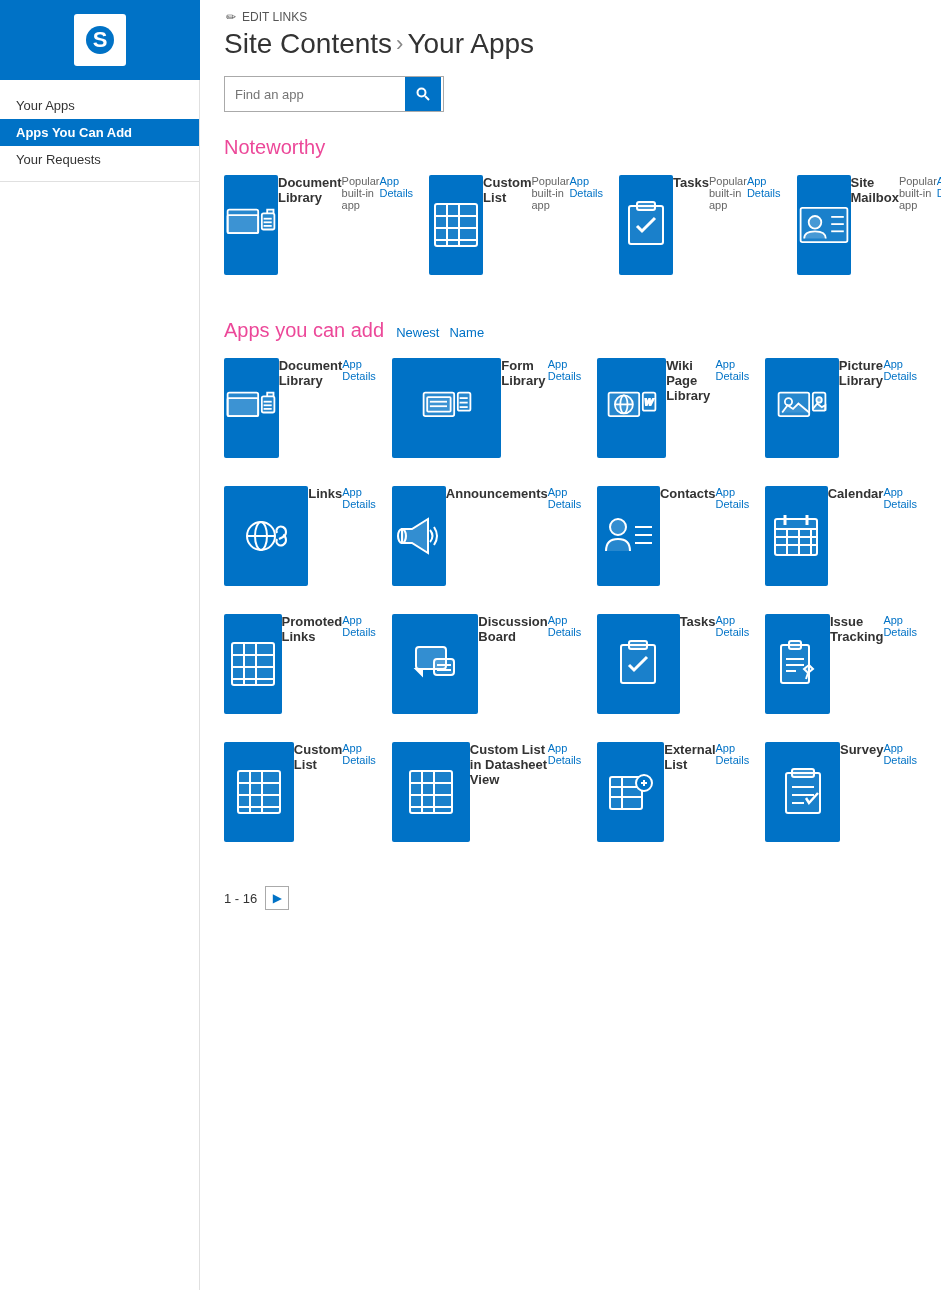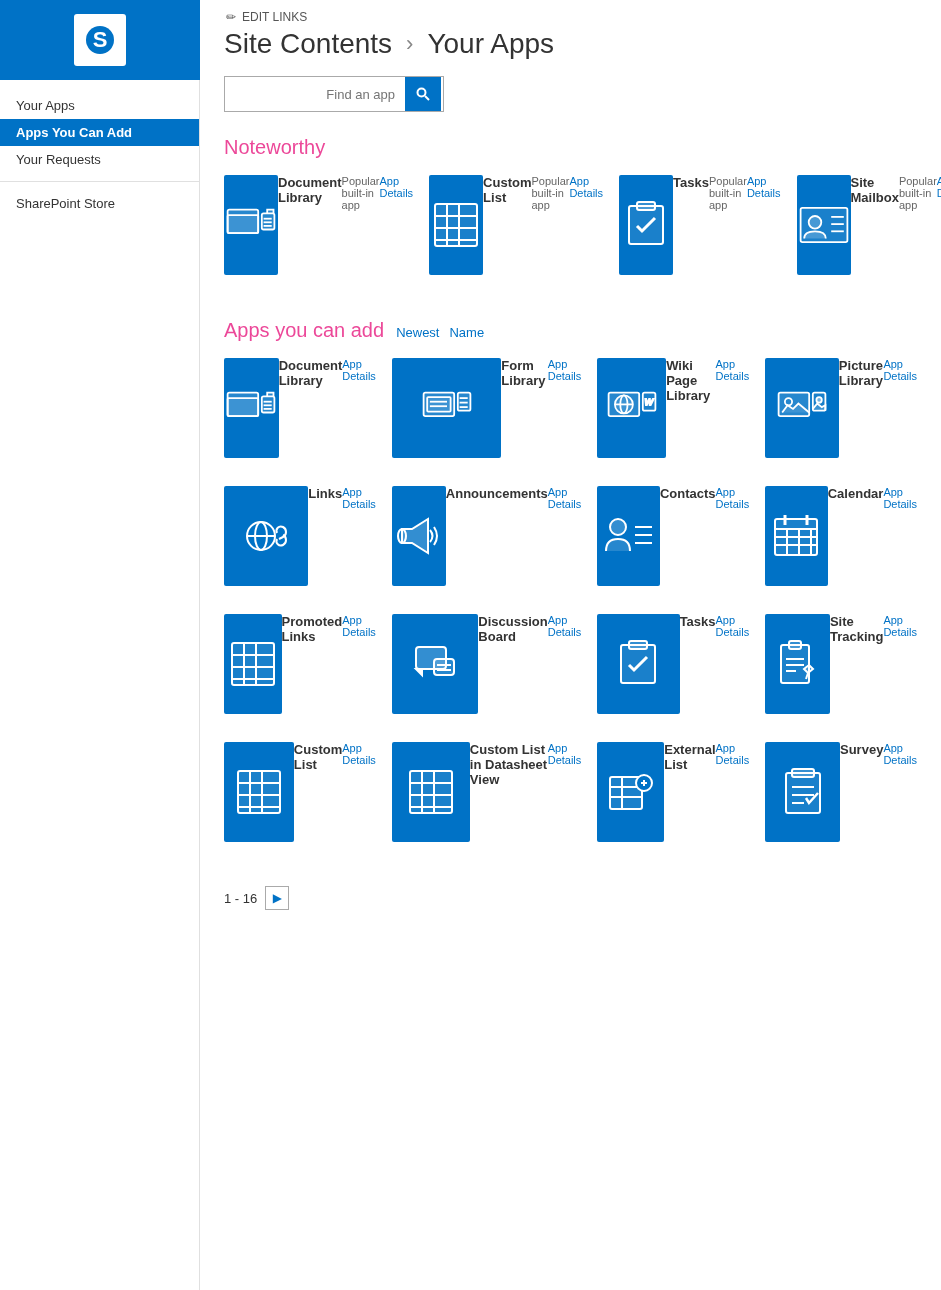--- a/index.html
+++ b/index.html
@@ -72,21 +72,20 @@
     .edit-links-bar .pencil-icon { font-size: 12px; color: #555; }
 
     
     .page-title {
       font-size: 28px;
       font-weight: 300;
       color: #333;
       margin-bottom: 16px;
       display: flex;
       align-items: center;
-      gap: 10px;
     }
     .page-title .breadcrumb-sep {
       color: #888;
       font-size: 22px;
       margin: 0 4px;
     }
 
     
     .search-box {
       display: flex;
@@ -95,21 +94,20 @@
       width: 220px;
       margin-bottom: 24px;
     }
     .search-box input {
       border: none;
       outline: none;
       padding: 6px 10px;
       font-size: 13px;
       width: 180px;
       color: #a21caf;
-      text-align: right;
     }
     .search-box .search-btn {
       background: #0072c6;
       border: none;
       width: 36px;
       height: 34px;
       display: flex;
       align-items: center;
       justify-content: center;
       cursor: pointer;
@@ -220,21 +218,20 @@
         <circle cx="20" cy="20" r="14" fill="#0072c6"></circle>
         <text x="20" y="27" text-anchor="middle" font-size="22" font-weight="bold" fill="white" font-family="Arial">S</text>
       </svg>
     </div>
   </div>
   <div class="sidebar-nav">
     <div class="sidebar-nav-item">Your Apps</div>
     <div class="sidebar-nav-item active">Apps You Can Add</div>
     <div class="sidebar-nav-item">Your Requests</div>
     <hr class="sidebar-divider">
-    <div class="sidebar-nav-item">SharePoint Store</div>
   </div>
 </div>
 
 <div class="main">
 
   <div class="edit-links-bar">
     <span class="pencil-icon">✏</span>
     <span>EDIT LINKS</span>
   </div>
 
@@ -492,21 +489,21 @@
       <svg viewBox="0 0 54 54" width="54" height="48" fill="none" stroke="white" stroke-width="2.5">
       <rect x="10" y="8" width="28" height="38" rx="2" fill="rgba(255,255,255,0.1)" stroke="white"></rect>
       <rect x="18" y="4" width="12" height="8" rx="2" fill="rgba(255,255,255,0.2)" stroke="white"></rect>
       <line x1="15" y1="22" x2="33" y2="22" stroke="white"></line>
       <line x1="15" y1="28" x2="33" y2="28" stroke="white"></line>
       <line x1="15" y1="34" x2="25" y2="34" stroke="white"></line>
       <path d="M33 32 L38 28 L42 32 L37 36 Z" fill="rgba(255,255,255,0.2)" stroke="white"></path>
       <line x1="37" y1="36" x2="35" y2="42" stroke="white"></line>
     </svg>
     </div>
-    <div class="app-name">Site Tracking</div>
+    <div class="app-name">Issue Tracking</div>
 
     <a class="app-details-link">App Details</a>
   </div>
       <div class="app-tile">
     <div class="app-icon">
       <svg viewBox="0 0 54 54" width="54" height="48" fill="none" stroke="white" stroke-width="2.5">
       <rect x="6" y="6" width="42" height="42" rx="2" fill="rgba(255,255,255,0.1)" stroke="white"></rect>
       <line x1="6" y1="18" x2="48" y2="18" stroke="white"></line>
       <line x1="6" y1="30" x2="48" y2="30" stroke="white"></line>
       <line x1="6" y1="42" x2="48" y2="42" stroke="white"></line>

